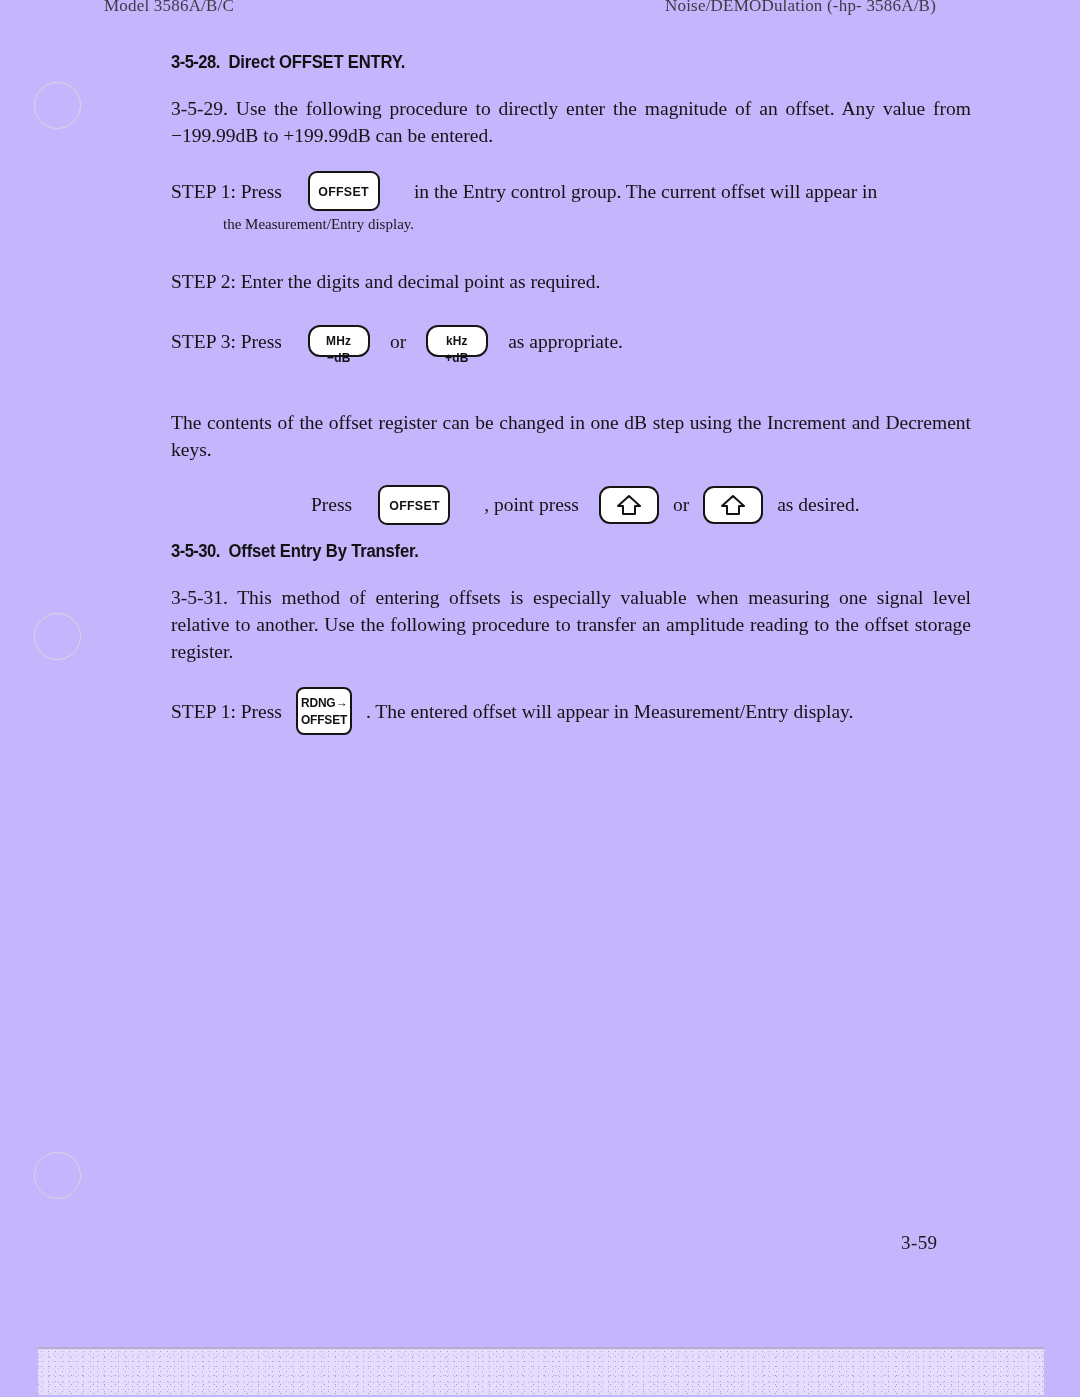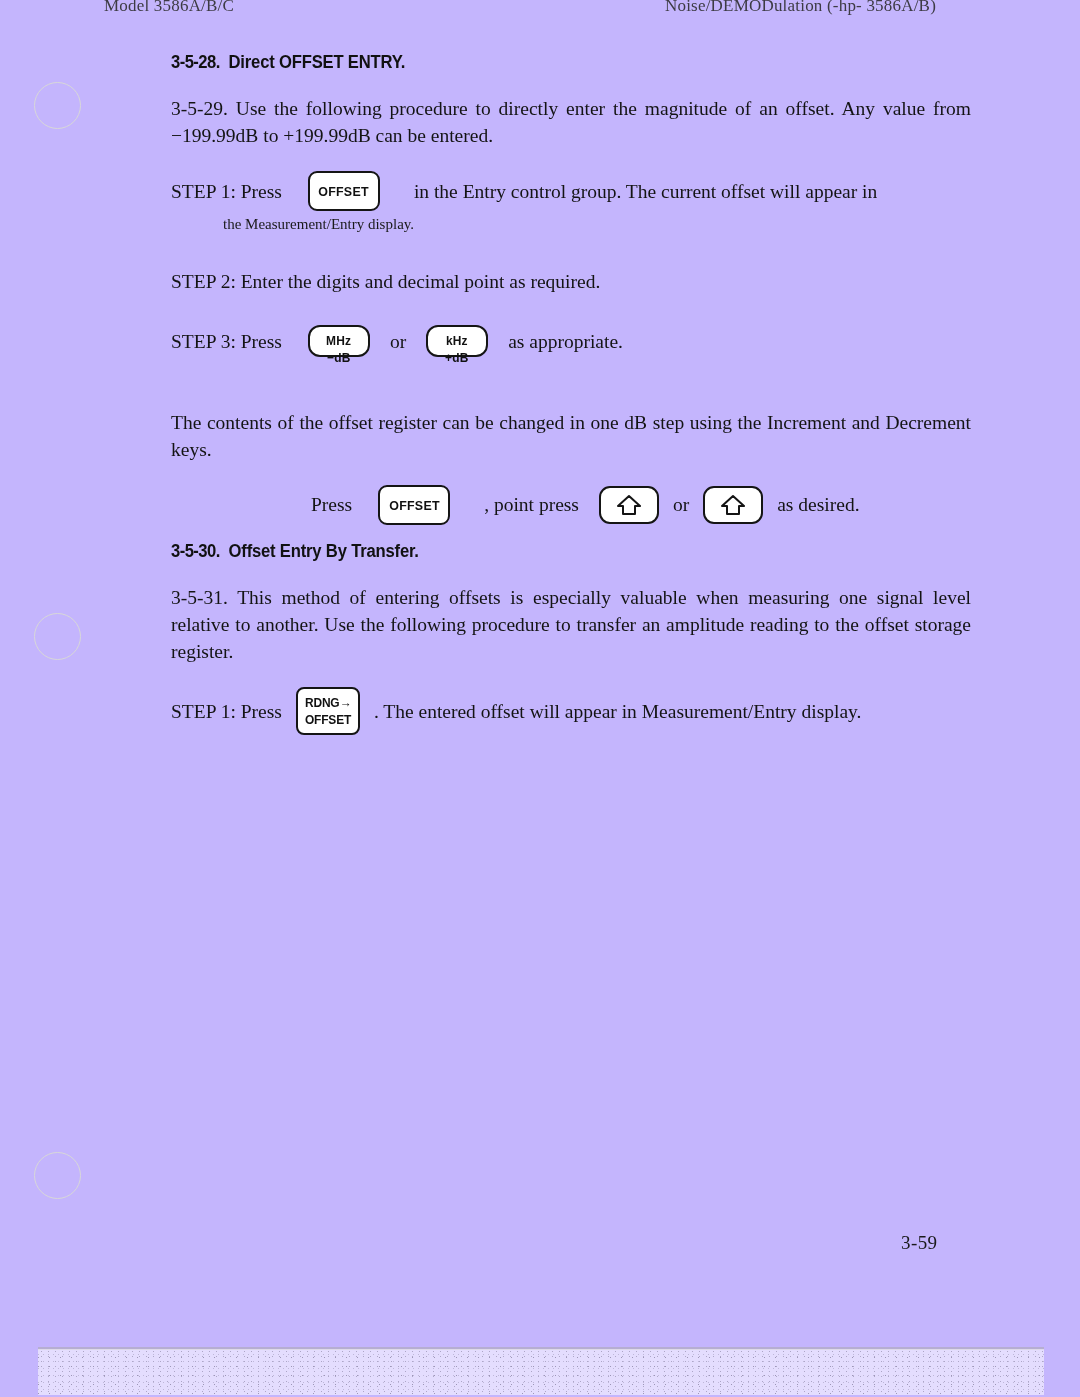--- a/index.html
+++ b/index.html
@@ -156,21 +156,21 @@
   }
 
   .key.k-arrow {
     width: 60px;
     height: 38px;
     border-radius: 11px;
   }
   .arrow-glyph { width: 28px; height: 22px; display: block; }
 
   .key.k-rdng {
-    width: 64px;
+    width: 56px;
     height: 48px;
     border-radius: 8px;
     padding: 16px 0;
   }
   .key.k-rdng .kl { font-size: 13px; line-height: 17px; letter-spacing: -0.2px; }
 
   
   .press-line {
     display: flex;
     align-items: center;

